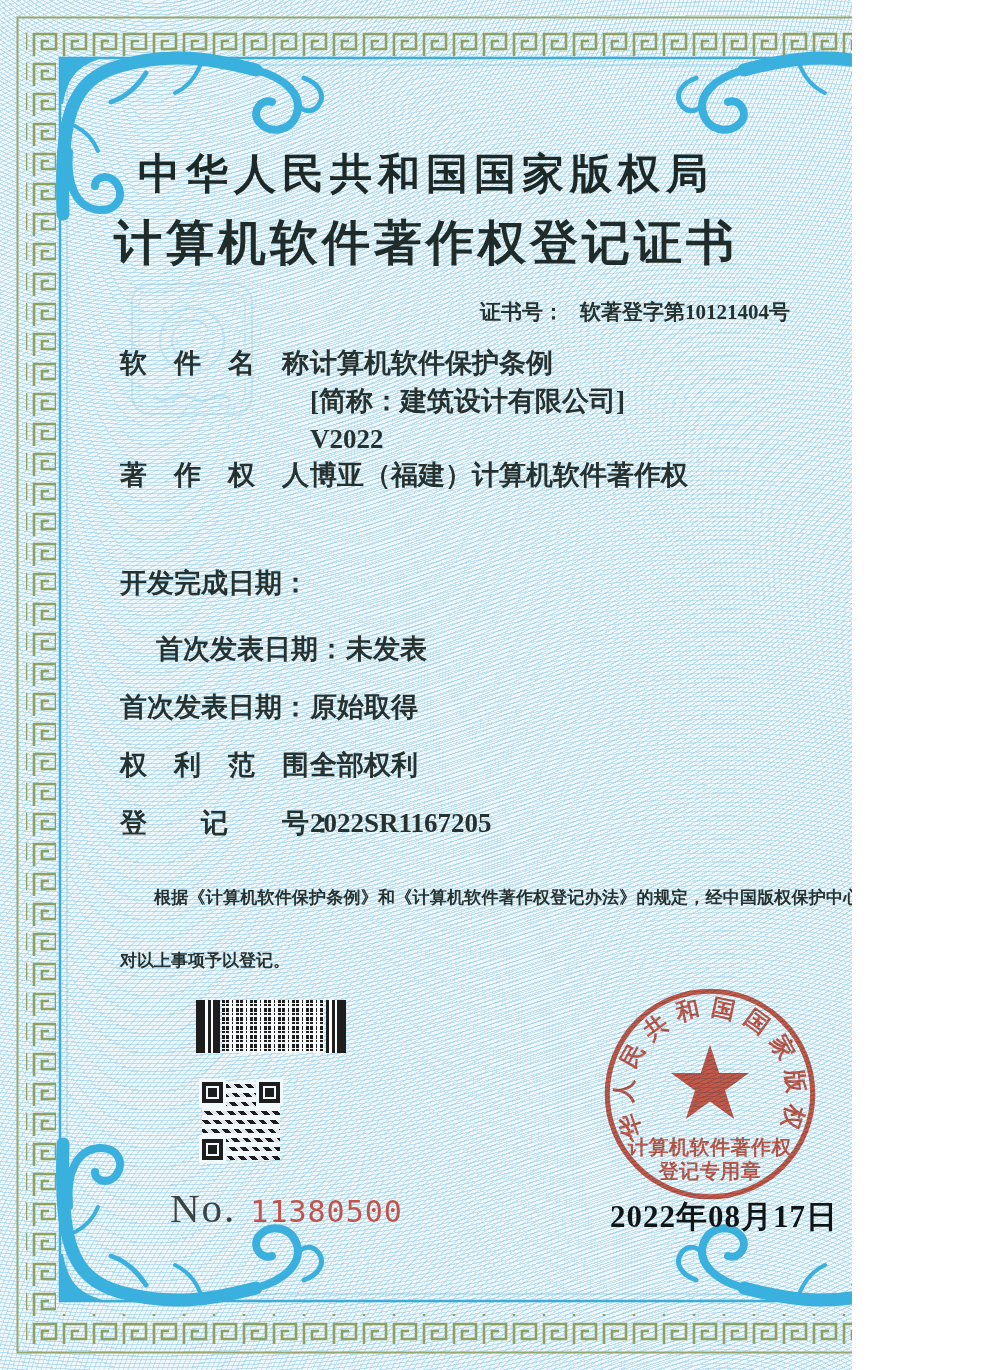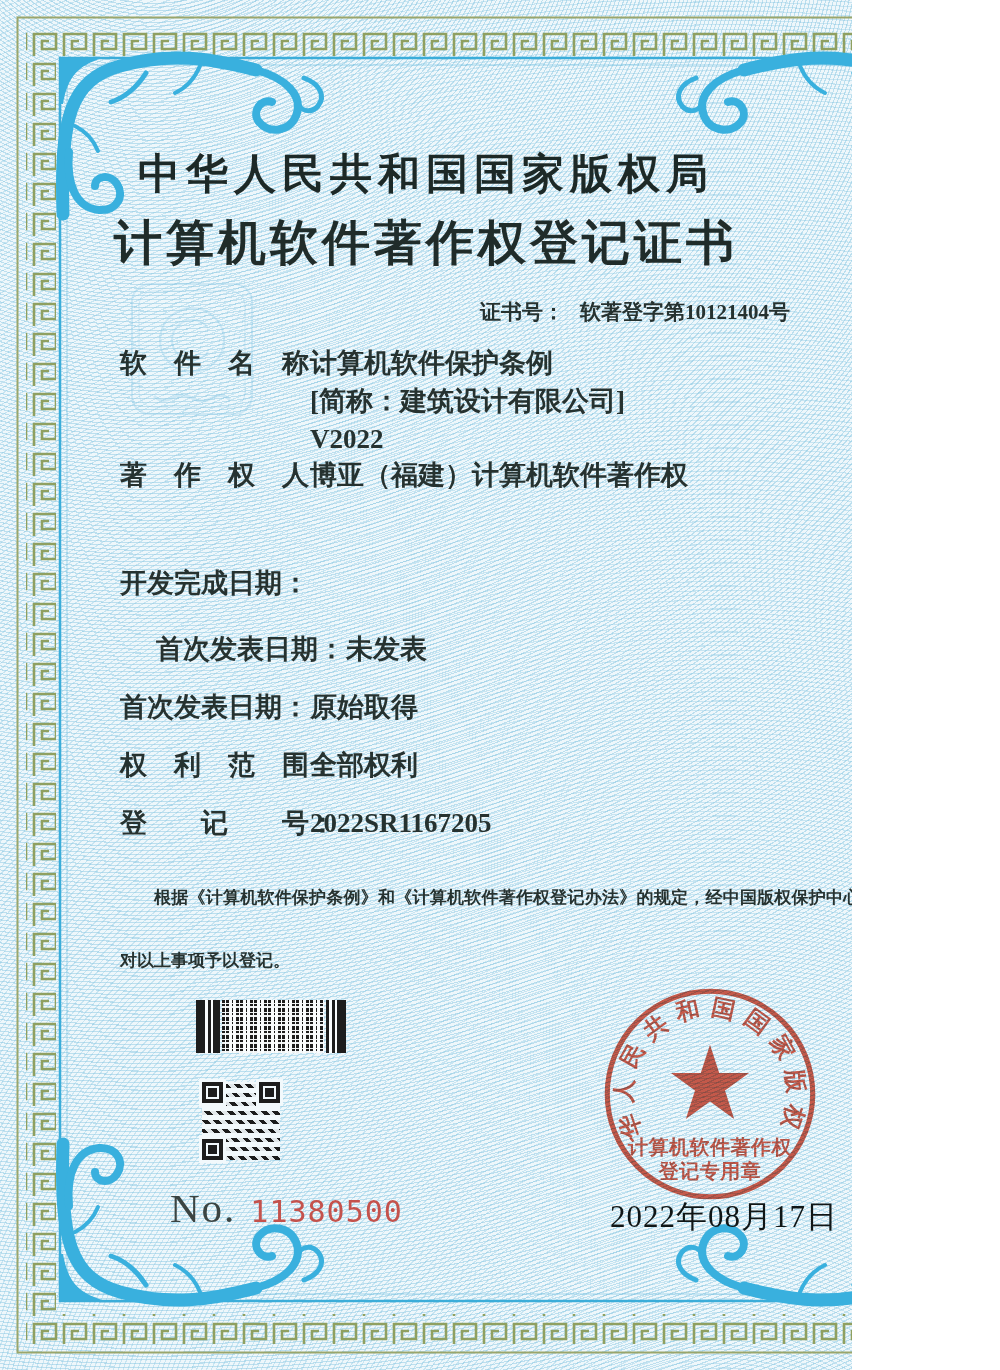--- a/index.html
+++ b/index.html
@@ -35,21 +35,21 @@
        repeating-linear-gradient(45deg, rgba(242,249,252,.92) 0 4px, transparent 4px 8px),
        repeating-linear-gradient(0deg,#1d1d1d 0 4px,#f2f9fc 4px 9px),
        repeating-linear-gradient(90deg,#1d1d1d 0 5px,#f2f9fc 5px 11px);}
   .finder{position:absolute;width:13px;height:13px;border:4px solid #1d1d1d;background:#f2f9fc;box-shadow:0 0 0 3px #f2f9fc;}
   .finder span{position:absolute;left:2px;top:2px;width:9px;height:9px;background:#1d1d1d;}
   .f-tl{left:0;top:0;} .f-tr{right:0;top:0;} .f-bl{left:0;bottom:0;}
   .serial{left:170px;top:1184px;z-index:2;white-space:nowrap;}
   .serial .no{font-size:41px;color:#3b4442;letter-spacing:2px;}
   .serial .num{font-size:30px;color:#c4524c;font-family:"DejaVu Sans Mono","Liberation Mono",monospace;letter-spacing:1px;margin-left:14px;text-align:center;}
   .seal{left:597px;top:981px;z-index:3;opacity:.93;mix-blend-mode:multiply;}
-  .reg-date{left:610px;top:1196px;font-size:31px;font-weight:400;color:#101616;letter-spacing:1px;z-index:2;}
+  .reg-date{left:610px;top:1196px;font-size:31px;font-weight:700;color:#101616;letter-spacing:1px;z-index:2;}
 </style>
 </head>
 <body>
 
 <div class="page">
 
   <svg class="abs frame-svg" width="1000" height="1370" viewBox="0 0 1000 1370" aria-hidden="true">
     <defs>
       <pattern id="gk" width="30" height="30" patternUnits="userSpaceOnUse">
         <path d="M4,26 L4,4 L26,4 L26,19 L12,19 L12,11 L19,11" fill="none" stroke="#8fa061" stroke-width="2.6"></path>

